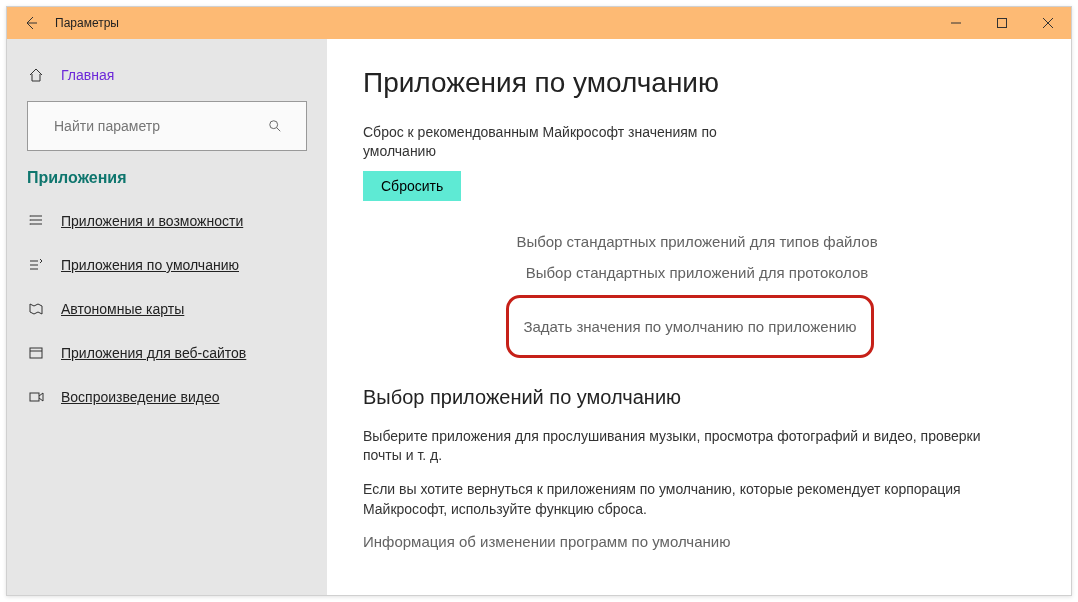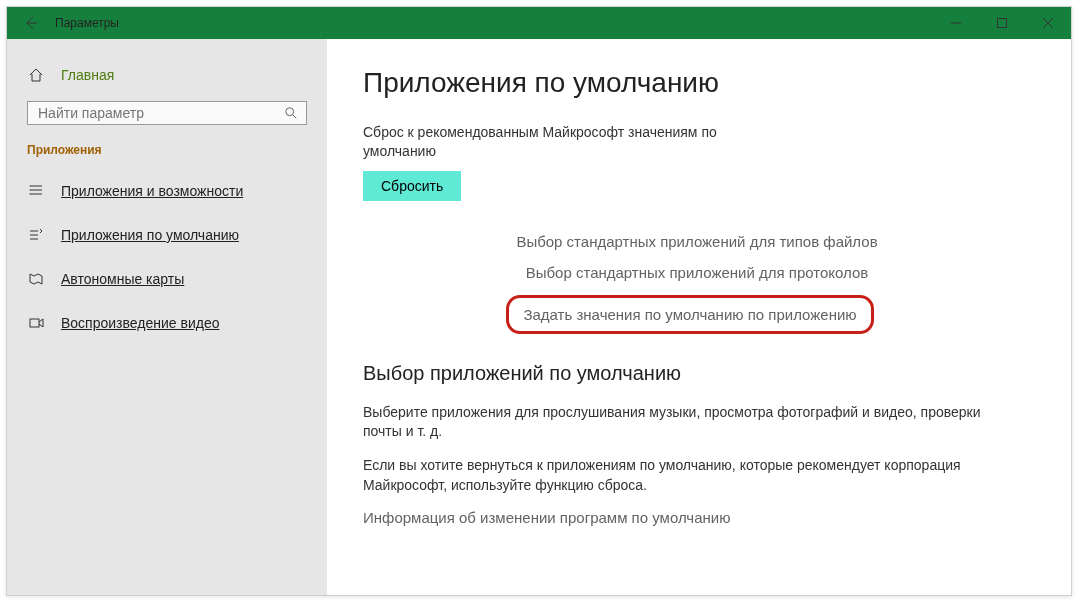--- a/index.html
+++ b/index.html
@@ -15,21 +15,21 @@
     width: 1066px;
     height: 590px;
     border: 1px solid #d0d0d0;
     background: #fff;
     display: flex;
     flex-direction: column;
     box-shadow: 0 1px 4px rgba(0,0,0,0.12);
   }
   .titlebar {
     height: 32px;
-    background: #15803d;
+    background: #fdba74;
     display: flex;
     align-items: center;
     position: relative;
     flex-shrink: 0;
   }
   .back-btn {
     width: 48px;
     display: flex;
     align-items: center;
     justify-content: center;
@@ -71,52 +71,52 @@
     flex-direction: column;
   }
   .home-item {
     display: flex;
     align-items: center;
     height: 40px;
     padding: 0 20px;
     gap: 16px;
     cursor: pointer;
     font-size: 14px;
-    color: #4d7c0f;
+    color: #6d28d9;
   }
   .home-item .icon { width: 18px; height: 18px; display:flex; align-items:center; justify-content:center; }
   .search-wrap {
     margin: 6px 20px 14px 20px;
   }
   .search-box {
     border: 1px solid #999;
     background: #fafafa;
-    height: 24px;
-    display: flex;
-    align-items: center;
-    padding: 0 8px;
+    height: 50px;
+    display: flex;
+    align-items: center;
+    padding: 0 24px;
   }
   .search-box input {
     flex: 1;
     border: none;
     background: transparent;
     font-size: 14px;
     outline: none;
     color: #333;
   }
   .search-box .sicon {
     font-size: 14px;
     color: #555;
     font-style: italic;
   }
   .section-label {
     font-weight: 600;
-    font-size: 12px;
+    font-size: 16px;
     padding: 4px 20px 12px 20px;
-    color: #a16207;
+    color: #0f766e;
   }
   .nav-item {
     display: flex;
     align-items: center;
     height: 44px;
     padding: 0 20px;
     gap: 16px;
     font-size: 14px;
     color: #222;
     cursor: pointer;
@@ -159,21 +159,21 @@
   }
   .fake-link {
     font-size: 15px;
     color: #636363;
     cursor: pointer;
     width: fit-content;
   }
   .highlight-link {
     border: 3px solid #c62018;
     border-radius: 14px;
-    padding: 8px 14px;
+    padding: 20px 14px;
     margin-left: -14px;
   }
   h2.subhead {
     margin: 28px 0 18px 0;
     font-weight: 400;
     font-size: 20px;
   }
   .para {
     font-size: 14px;
     color: #333;
@@ -272,20 +272,29 @@
 
       <div class="nav-item">
         <span class="icon">
           <svg width="16" height="16" viewBox="0 0 16 16">
               <path d="M2 3 L6 5 L10 3 L14 5 V13 L10 11 L6 13 L2 11 Z" stroke="#333" fill="none"></path>
             </svg>
         </span>
         <span>Автономные карты</span>
       </div>
 
+      <div class="nav-item">
+        <span class="icon">
+          <svg width="16" height="16" viewBox="0 0 16 16">
+              <rect x="2" y="3" width="12" height="10" stroke="#333" fill="none"></rect>
+              <line x1="2" y1="6" x2="14" y2="6" stroke="#333"></line>
+            </svg>
+        </span>
+        <span>Приложения для веб-сайтов</span>
+      </div>
 
       <div class="nav-item">
         <span class="icon">
           <svg width="16" height="16" viewBox="0 0 16 16">
               <rect x="2" y="4" width="9" height="8" stroke="#333" fill="none"></rect>
               <path d="M11 7 L15 4 V12 L11 9" stroke="#333" fill="none"></path>
             </svg>
         </span>
         <span>Воспроизведение видео</span>
       </div>

